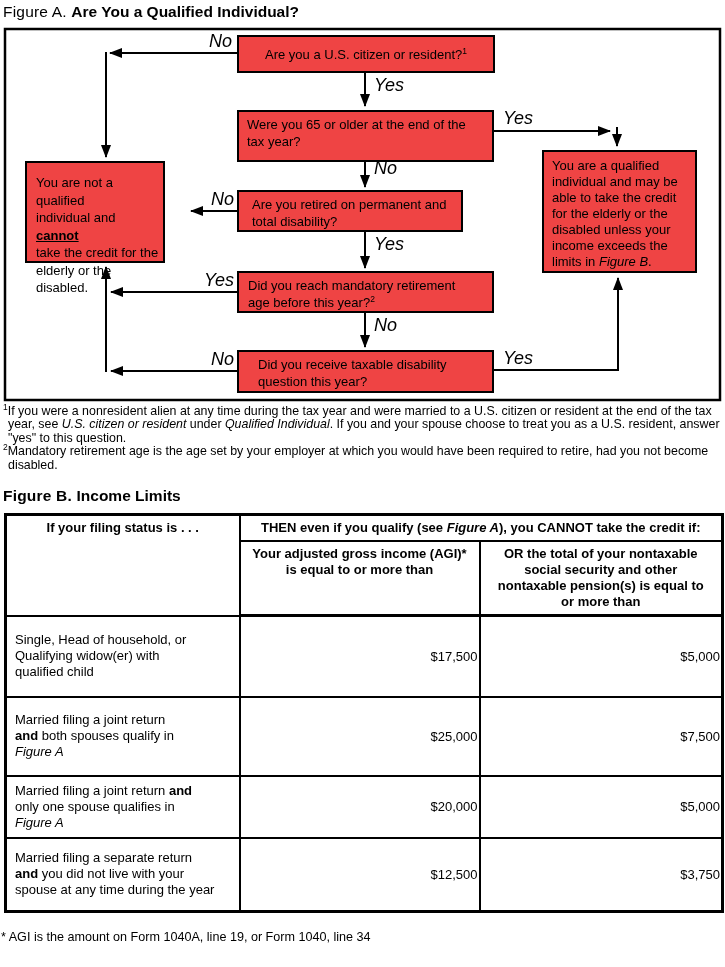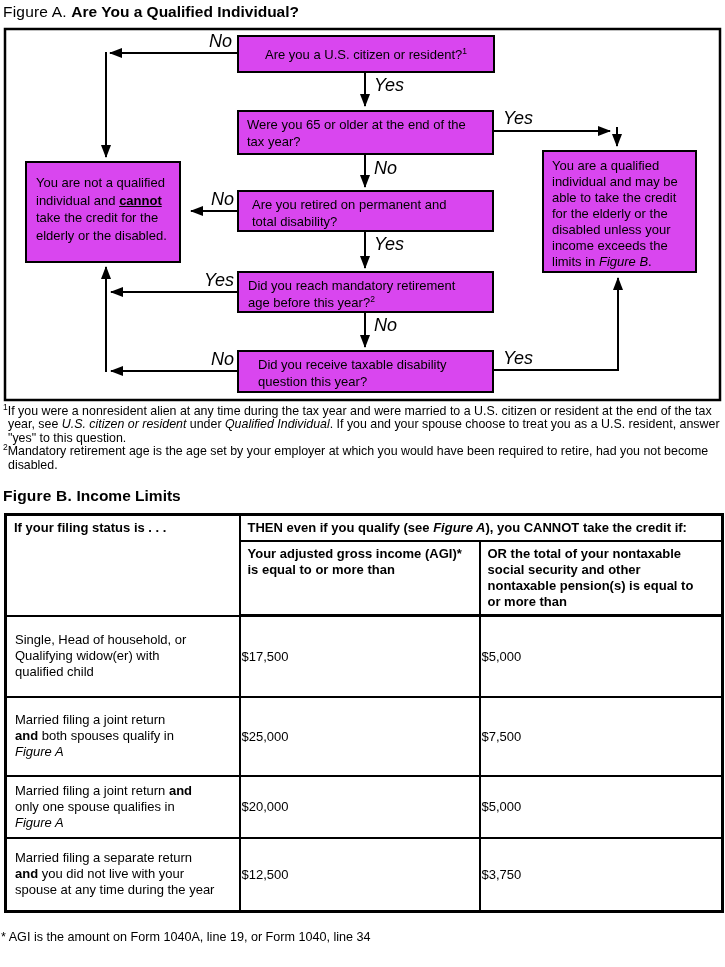--- a/index.html
+++ b/index.html
@@ -1,33 +1,33 @@
 <!DOCTYPE html>
 <html><head>
 <meta charset="utf-8">
 <style>
   html,body{margin:0;padding:0;background:#fff;}
   body{width:725px;height:967px;position:relative;color:#000;
        font-family:"Liberation Sans",sans-serif;-webkit-font-smoothing:antialiased;}
   .abs{position:absolute;}
   .fig-title{font-size:15.5px;letter-spacing:0.2px;}
   .fig-title b{letter-spacing:0;}
-  .fc-box{position:absolute;background:#d946ef;border:2px solid #000;font-size:13px;line-height:17px;box-sizing:border-box;}
+  .fc-box{position:absolute;background:#ef4444;border:2px solid #000;font-size:13px;line-height:17px;box-sizing:border-box;}
   .lbl{position:absolute;font-style:italic;font-size:18px;line-height:14px;}
   sup{font-size:8.5px;vertical-align:super;line-height:0;}
   .footnotes{font-size:12.4px;line-height:13.4px;}
   .footnotes p{margin:0;padding-left:5px;text-indent:-5px;}
   table.limits{border-collapse:collapse;table-layout:fixed;width:717px;}
   table.limits th,table.limits td{border:2px solid #000;font-size:13px;box-sizing:border-box;}
-  table.limits th{text-align:left;font-weight:bold;vertical-align:top;padding:4px 7px;line-height:16px;}
+  table.limits th{text-align:center;font-weight:bold;vertical-align:top;padding:4px 7px;line-height:16px;}
   th.col1-head{border-right:3px solid #000;padding-top:6px;font-size:13.2px;}
   tr.subhead th{border-bottom:3px solid #000;}
   th.then-head{border-bottom:2px solid #000;}
   td.status{padding:6px 4px 6px 8px;vertical-align:middle;line-height:16px;border-right:3px solid #000;}
-  td.amount{text-align:left;vertical-align:middle;}
+  td.amount{text-align:right;vertical-align:middle;}
   table.limits{border:3px solid #000;}
   .agi-note{font-size:12.6px;}
   svg line,svg rect{stroke:#000;}
 </style>
 </head>
 <body>
 
 <div class="abs fig-title" style="left:3px;top:3px;">
   <span>Figure A.</span>
   <b>Are You a Qualified Individual?</b>
@@ -62,25 +62,25 @@
 
     <line x1="237" y1="371" x2="111" y2="371" stroke-width="2" marker-end="url(#ah)"></line>
 
     <line x1="494" y1="370" x2="619" y2="370" stroke-width="2"></line>
     <line x1="618" y1="371" x2="618" y2="278" stroke-width="2" marker-end="url(#ah)"></line>
 
     <line x1="106" y1="372" x2="106" y2="267" stroke-width="2" marker-end="url(#ah)"></line>
   </svg>
 
   <div class="fc-box" style="left:237px;top:35px;width:258px;height:38px;text-align:center;padding-top:9px;"><span>Are you a U.S. citizen or resident?</span><sup>1</sup></div>
-  <div class="fc-box" style="left:237px;top:110px;width:257px;height:45px;padding:4px 4px 0 8px;"><span>Were you 65 or older at the end of the</span><br><span>tax year?</span></div>
-  <div class="fc-box" style="left:237px;top:190px;width:257px;height:42px;padding:4px 4px 0 13px;"><span>Are you retired on permanent and</span><br><span>total disability?</span></div>
+  <div class="fc-box" style="left:237px;top:110px;width:257px;height:52px;padding:4px 4px 0 8px;"><span>Were you 65 or older at the end of the</span><br><span>tax year?</span></div>
+  <div class="fc-box" style="left:237px;top:190px;width:226px;height:42px;padding:4px 4px 0 13px;"><span>Are you retired on permanent and</span><br><span>total disability?</span></div>
   <div class="fc-box" style="left:237px;top:271px;width:257px;height:42px;padding:4px 4px 0 9px;"><span>Did you reach mandatory retirement</span><br><span>age before this year?</span><sup>2</sup></div>
   <div class="fc-box" style="left:237px;top:350px;width:257px;height:43px;padding:4px 4px 0 19px;"><span>Did you receive taxable disability</span><br><span>question this year?</span></div>
-  <div class="fc-box" style="left:25px;top:161px;width:156px;height:102px;padding:11px 4px 0 9px;line-height:17.5px;"><span>You are not a qualified</span><br><span>individual and </span><span style="font-weight: bold; text-decoration: underline;">cannot</span><br><span>take the credit for the</span><br><span>elderly or the disabled.</span></div>
+  <div class="fc-box" style="left:25px;top:161px;width:140px;height:102px;padding:11px 4px 0 9px;line-height:17.5px;"><span>You are not a qualified</span><br><span>individual and </span><span style="font-weight: bold; text-decoration: underline;">cannot</span><br><span>take the credit for the</span><br><span>elderly or the disabled.</span></div>
   <div class="fc-box" style="left:542px;top:150px;width:155px;height:123px;padding:6px 2px 0 8px;line-height:16px;"><span>You are a qualified</span><br><span>individual and may be</span><br><span>able to take the credit</span><br><span>for the elderly or the</span><br><span>disabled unless your</span><br><span>income exceeds the</span><br><span>limits in </span><span style="font-style: italic;">Figure B</span><span>.</span></div>
 
   <span class="lbl" style="left:209px;top:34px;">No</span>
   <span class="lbl" style="left:374px;top:78px;">Yes</span>
   <span class="lbl" style="left:503px;top:111px;">Yes</span>
   <span class="lbl" style="left:374px;top:161px;">No</span>
   <span class="lbl" style="left:211px;top:192px;">No</span>
   <span class="lbl" style="left:374px;top:237px;">Yes</span>
   <span class="lbl" style="left:204px;top:273px;">Yes</span>
   <span class="lbl" style="left:374px;top:318px;">No</span>

